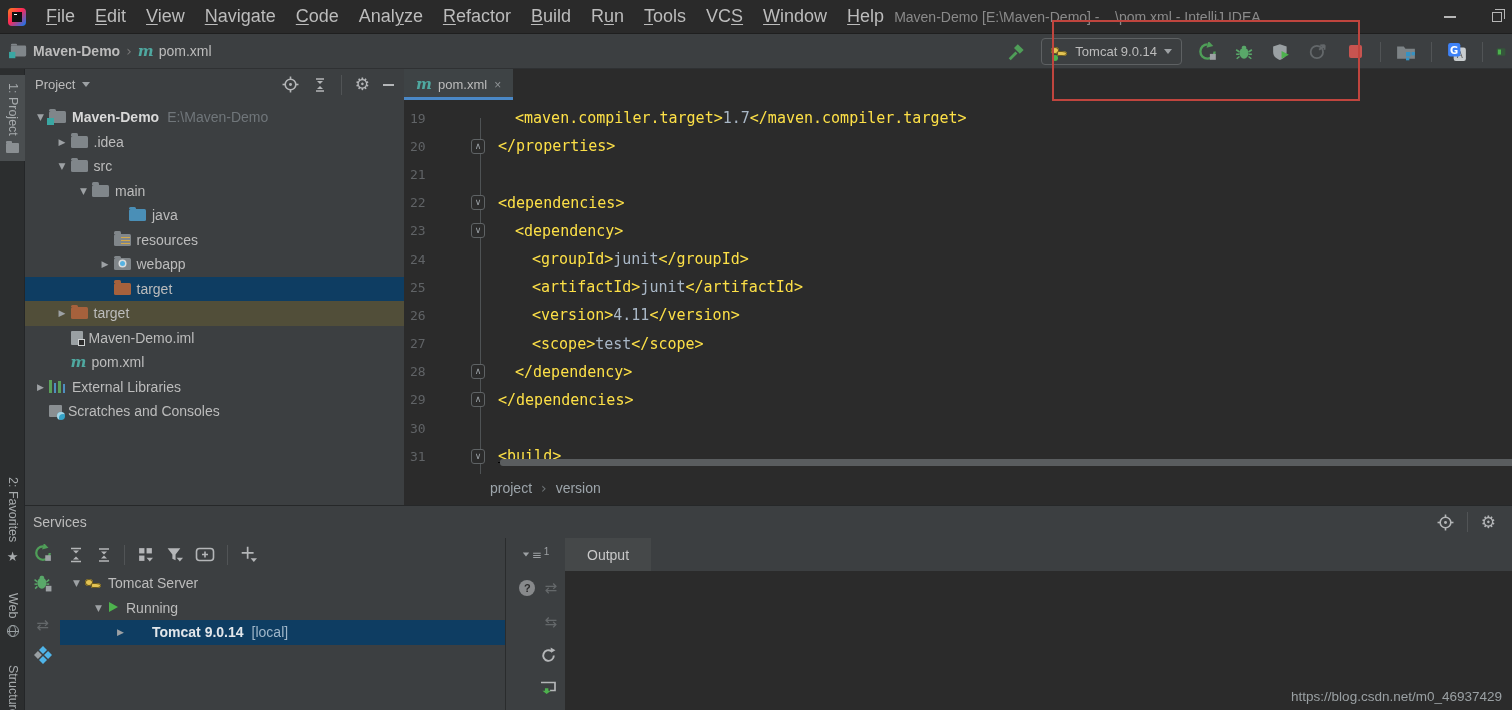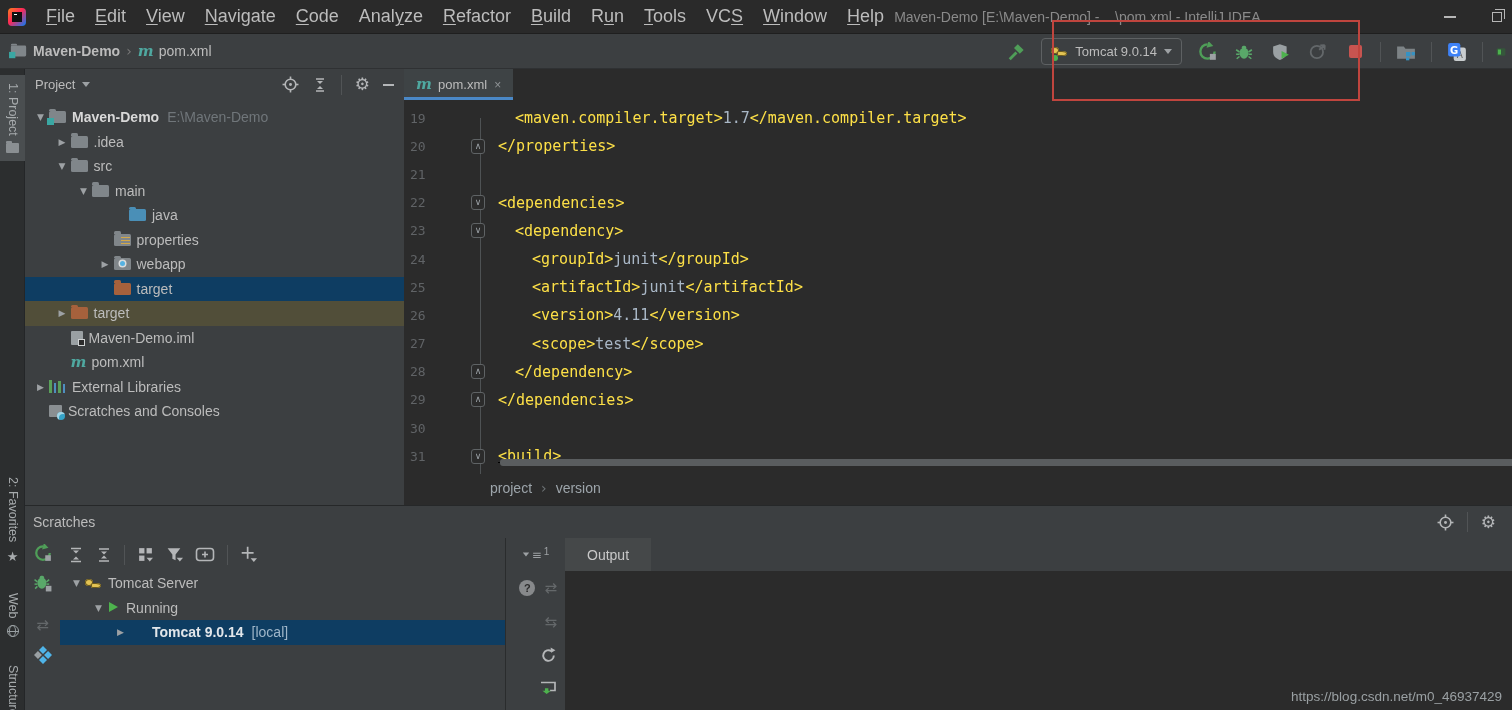--- a/index.html
+++ b/index.html
@@ -357,21 +357,21 @@
           <span class="lbl">main</span>
         </div>
         <div class="trow" style="padding-left: 87px;">
           <span class="arr glyph"></span>
           <span class="ticon i-folder-sources"></span>
           <span class="lbl">java</span>
         </div>
         <div class="trow" style="padding-left: 71.5px;">
           <span class="arr glyph"></span>
           <span class="ticon i-folder-resources"></span>
-          <span class="lbl">properties</span>
+          <span class="lbl">resources</span>
         </div>
         <div class="trow" style="padding-left: 71.5px;">
           <span class="arr glyph">▶</span>
           <span class="ticon i-folder-webapp"></span>
           <span class="lbl">webapp</span>
         </div>
         <div class="trow selected" style="padding-left: 71.5px;">
           <span class="arr glyph"></span>
           <span class="ticon i-folder-excluded"></span>
           <span class="lbl">target</span>
@@ -502,21 +502,21 @@
     <div id="hscroll"></div>
     <div id="ed-bc">
       <span>project</span>
       <span class="bcs glyph">›</span>
       <span>version</span>
     </div>
   </div>
 
   <div id="services">
     <div id="svc-header">
-      <span class="panel-title">Scratches</span>
+      <span class="panel-title">Services</span>
       <span class="ph-icons">
         <span>
           <svg width="17" height="17" viewBox="0 0 16 16">
               <circle cx="8" cy="8" r="5" fill="none" stroke="#b4b6b8" stroke-width="1.5"></circle>
               <circle cx="8" cy="8" r="1.4" fill="#b4b6b8"></circle>
               <g stroke="#b4b6b8" stroke-width="1.5">
                 <line x1="8" y1="0.5" x2="8" y2="3"></line>
                 <line x1="8" y1="13" x2="8" y2="15.5"></line>
                 <line x1="0.5" y1="8" x2="3" y2="8"></line>
                 <line x1="13" y1="8" x2="15.5" y2="8"></line>

